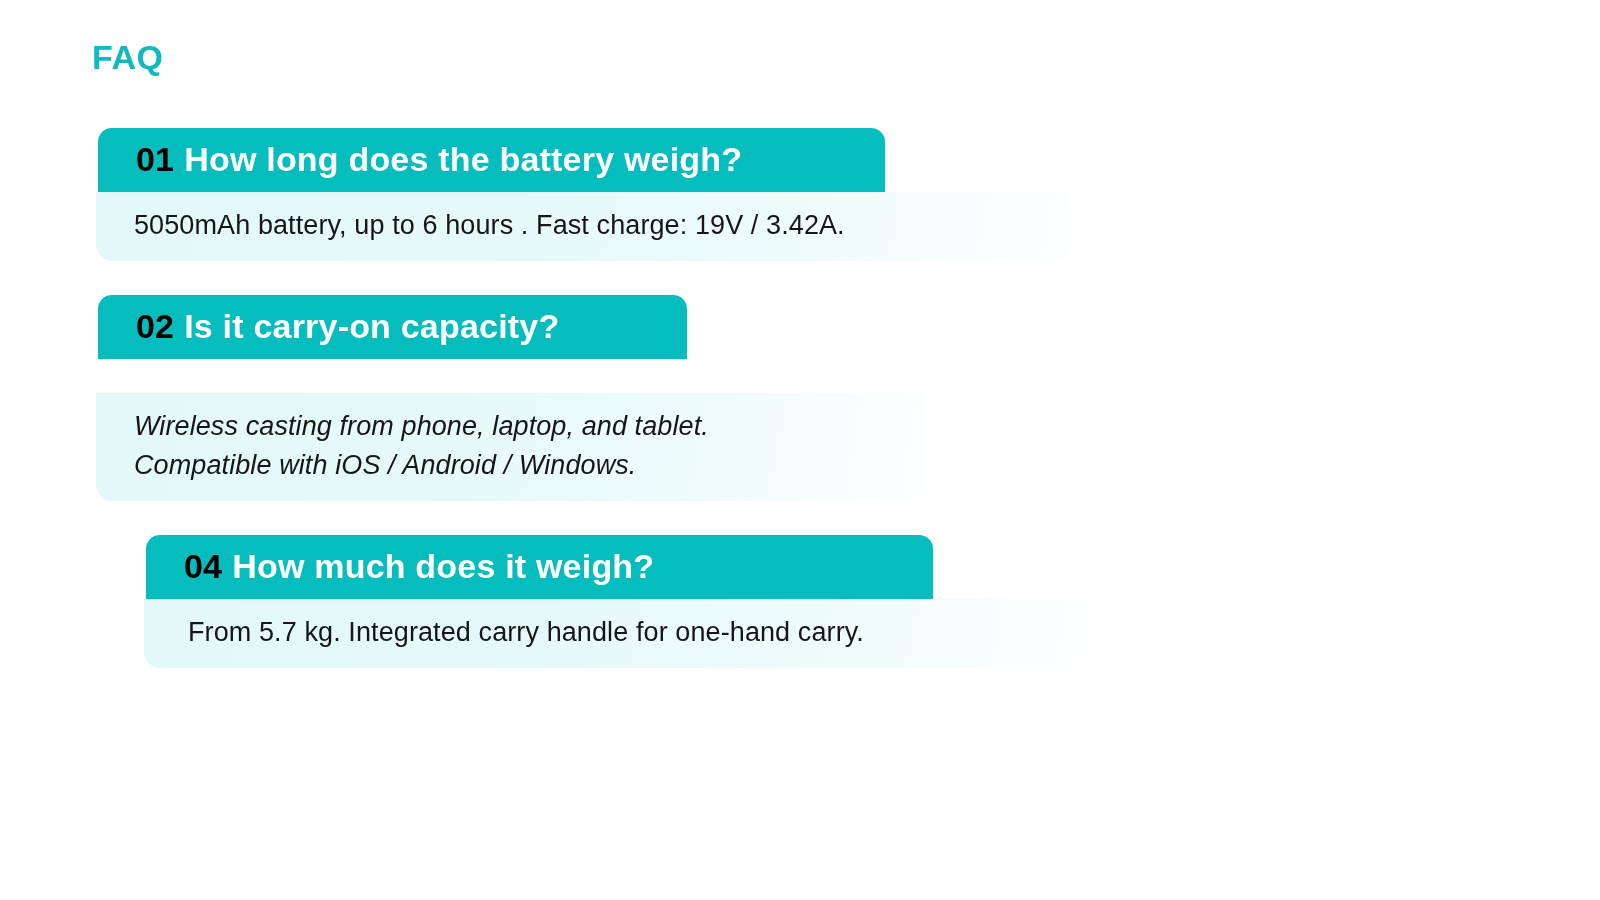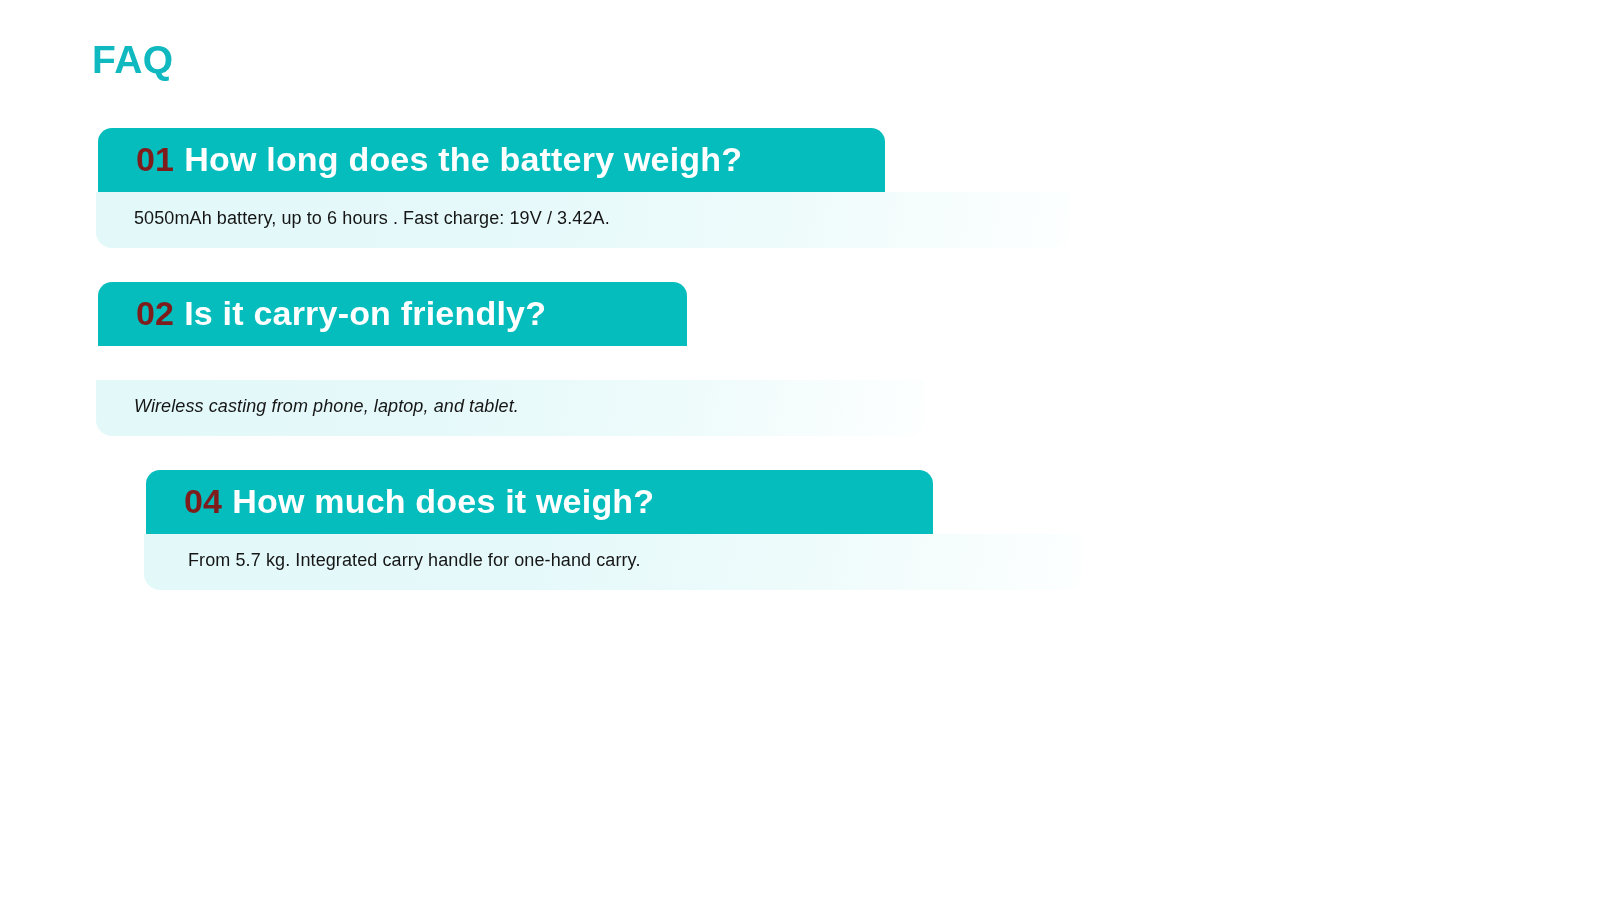--- a/index.html
+++ b/index.html
@@ -21,21 +21,21 @@
     width: 1600px;
     height: 900px;
     box-sizing: border-box;
   }
 
   
   .faq-title {
     position: absolute;
     left: 92px;
     top: 40px;
-    font-size: 39px;
+    font-size: 34px;
     font-weight: 700;
     letter-spacing: 0.5px;
     color: #0fb9bf;
     line-height: 1;
     white-space: nowrap;
   }
 
   
   .faq-list {
     position: absolute;
@@ -69,40 +69,40 @@
   .question-text {
     font-size: 34px;
     font-weight: 700;
     color: #ffffff;
     line-height: 1.18;
     letter-spacing: 0.2px;
     display: inline;
   }
 
   .question-num {
-    color: #7f1d1d;
+    color: #000000;
     font-weight: 700;
     margin-right: 10px;
     display: inline;
   }
 
   
   .answer-card {
     position: relative;
     margin-left: 96px;
     display: inline-block;
     background: linear-gradient(100deg, #e2f8f9 0%, #e6f9fa 42%, #eefbfb 70%, #f7fdfd 88%, #fdffff 100%);
     border-radius: 0 0 16px 16px;
     padding: 14px 42px 16px 38px;
     box-sizing: border-box;
     min-width: 560px;
   }
 
   .answer-line {
-    font-size: 18px;
+    font-size: 27px;
     font-weight: 400;
     color: #161616;
     line-height: 1.44;
     letter-spacing: 0.1px;
     white-space: pre;
   }
 
   
   .q1 .question-bar { min-width: 787px; }
   .q1 .answer-card  { min-width: 974px; }
@@ -129,27 +129,28 @@
       <div class="question-bar">
         <span class="question-text"><span class="question-num">01</span><span>How long does the battery weigh?</span></span>
       </div>
       <div class="answer-card">
         <div class="answer-line">5050mAh battery, up to 6 hours . Fast charge: 19V / 3.42A.</div>
       </div>
     </div>
 
     <div class="faq-item q2">
       <div class="question-bar">
-        <span class="question-text"><span class="question-num">02</span><span>Is it carry-on friendly?</span></span>
+        <span class="question-text"><span class="question-num">02</span><span>Is it carry-on capacity?</span></span>
       </div>
     </div>
 
     <div class="faq-item q3">
       <div class="answer-card">
         <div class="answer-line">Wireless casting from phone, laptop, and tablet.</div>
+        <div class="answer-line">Compatible with iOS / Android / Windows.</div>
       </div>
     </div>
 
     <div class="faq-item q4">
       <div class="question-bar">
         <span class="question-text"><span class="question-num">04</span><span>How much does it weigh?</span></span>
       </div>
       <div class="answer-card">
         <div class="answer-line">From 5.7 kg. Integrated carry handle for one-hand carry.</div>
       </div>

